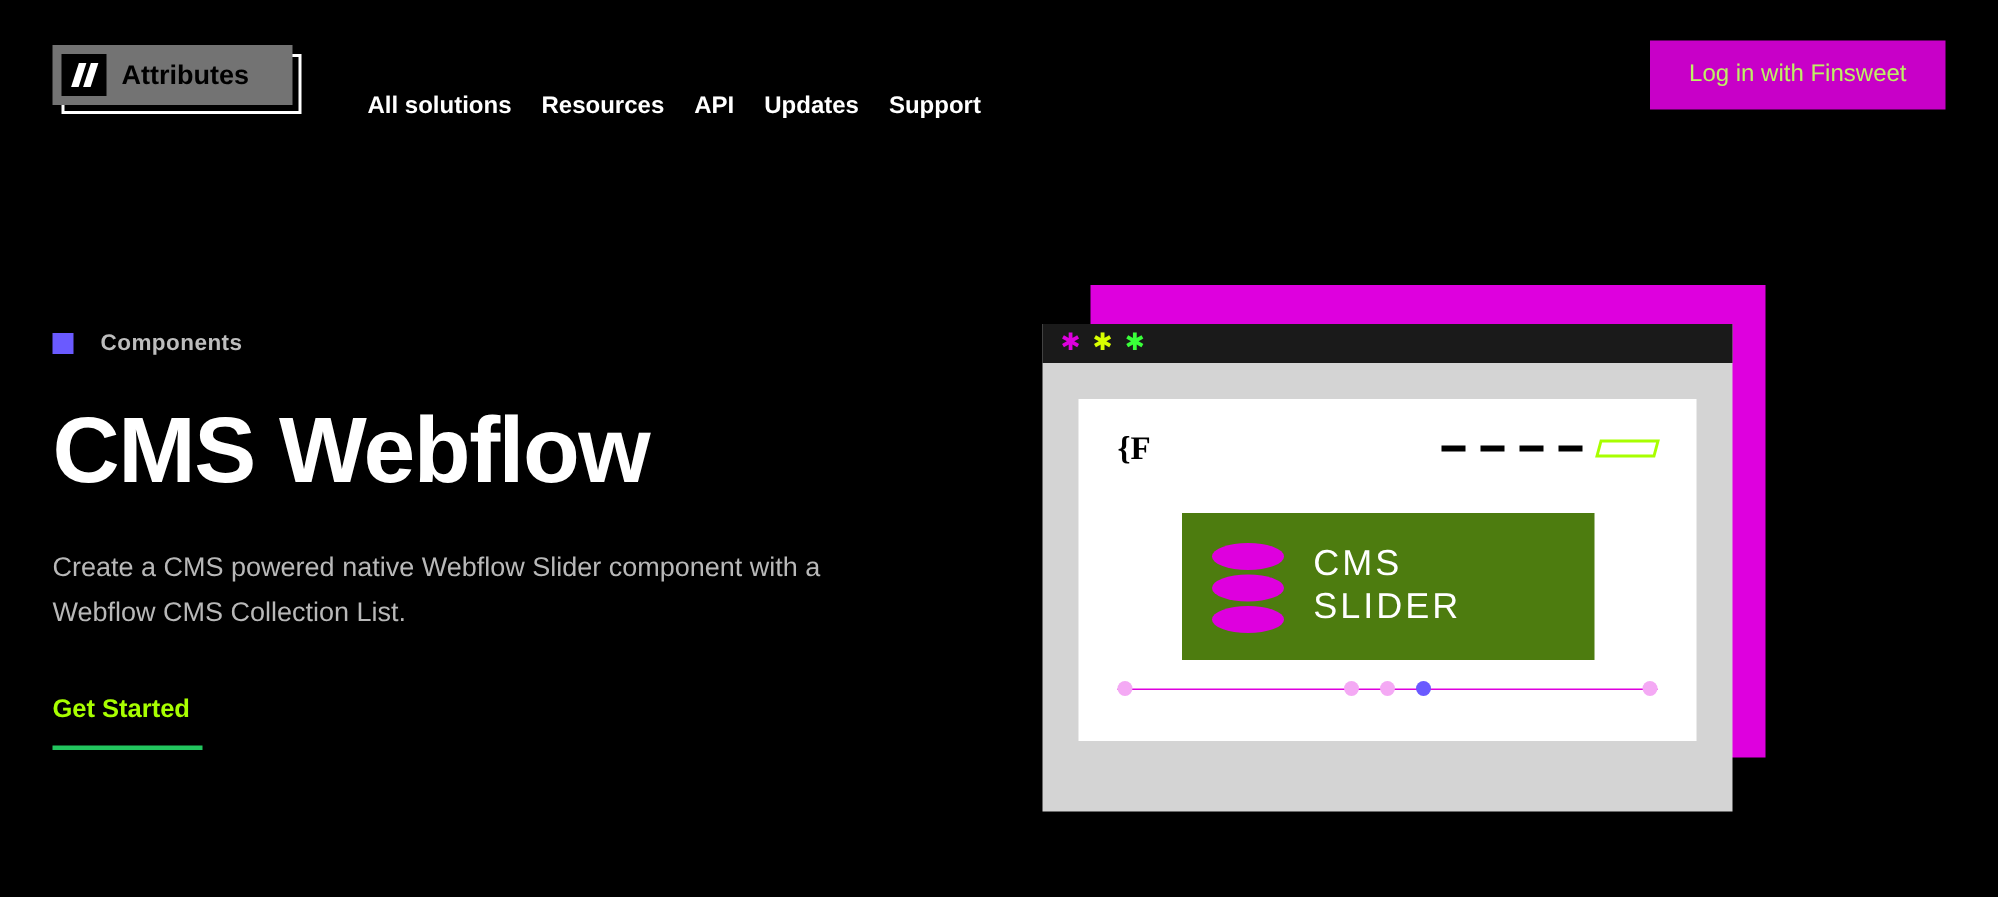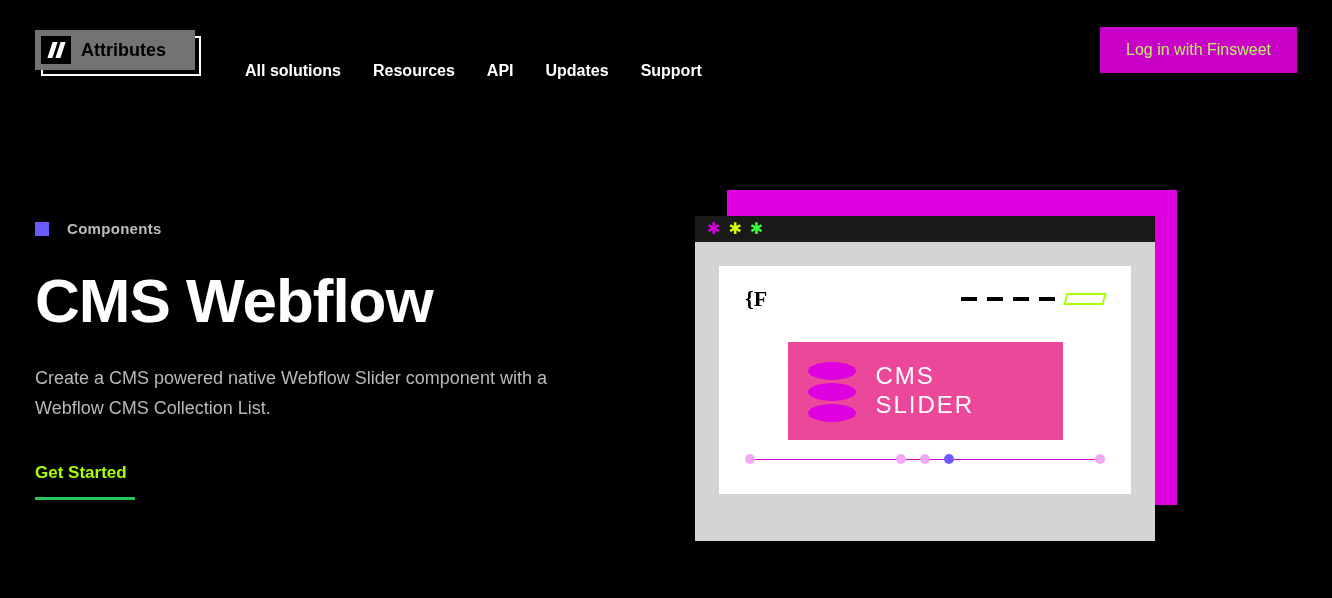--- a/index.html
+++ b/index.html
@@ -54,21 +54,21 @@
   background: #fff;
   transform: skewX(-18deg);
 }
 .logo-text {
   color: #000;
   font-weight: 700;
   font-size: 18px;
 }
 .nav {
   display: flex;
-  gap: 32px;
+  gap: 20px;
   margin-top: 42px;
 }
 .nav-item {
   color: #fff;
   font-weight: 700;
   font-size: 16px;
   cursor: pointer;
 }
 .spacer { flex: 1; }
 .login-btn {
@@ -204,21 +204,21 @@
   height: 4px;
   background: #000;
 }
 .hpill {
   width: 40px;
   height: 12px;
   border: 2px solid #a8ff00;
   transform: skewX(-15deg);
 }
 .ill-tile {
-  background: #ec4899;
+  background: #4d7c0f;
   margin: 0 auto;
   width: 275px;
   height: 98px;
   display: flex;
   align-items: center;
   padding: 12px 20px;
   gap: 20px;
 }
 .db-icon {
   width: 48px;

